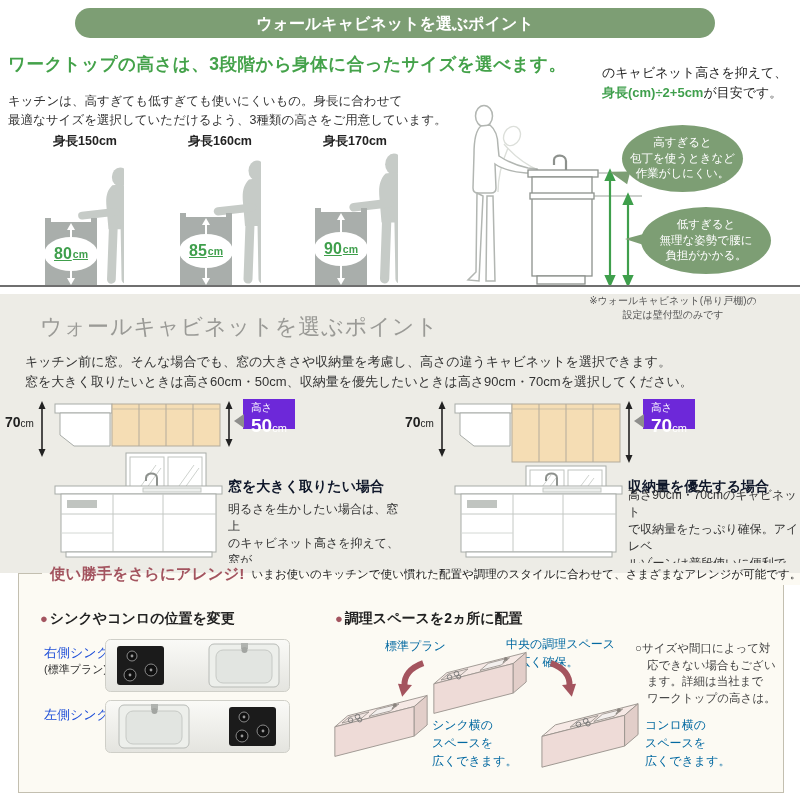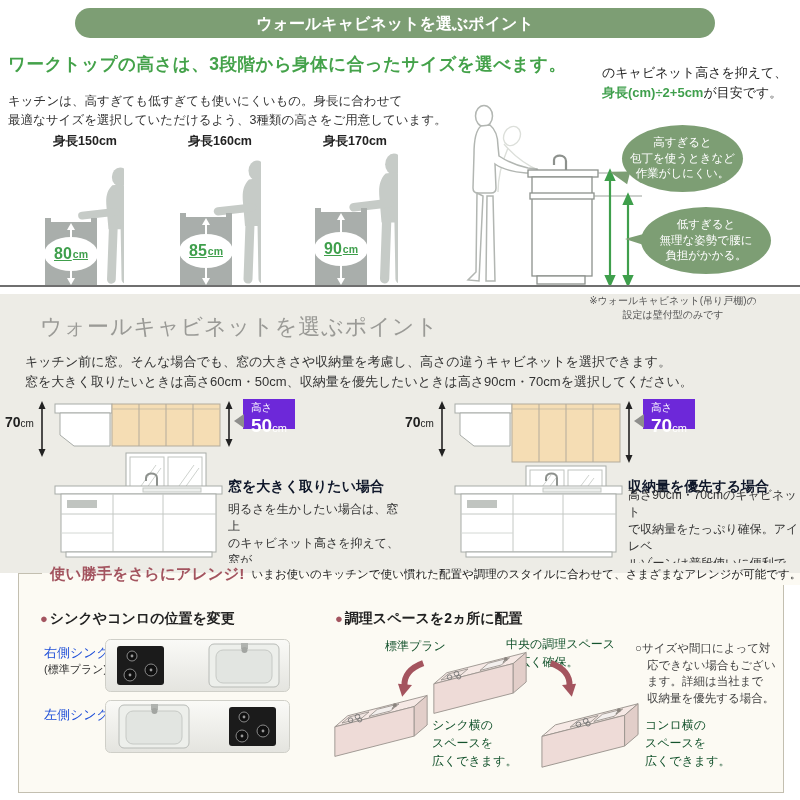--- a/index.html
+++ b/index.html
@@ -55,21 +55,21 @@
   
   .box3{left:18px;top:573px;width:766px;height:220px;background:#fcfaf3;border:1px solid #c3bfb0;box-sizing:border-box;}
   .legend{left:42px;top:563px;height:22px;padding:0 8px;display:flex;align-items:center;gap:7px;
           background:linear-gradient(to bottom,#edece6 0,#edece6 10px,#fcfaf3 10px);}
   .legend-title{color:#a3545f;font-weight:bold;font-size:15.5px;white-space:nowrap;}
   .legend-sub{font-size:11.5px;color:#222;white-space:nowrap;}
   .sub-header{font-size:14px;font-weight:bold;color:#222;}
   .sub-header .bullet{color:#a3545f;font-size:13px;margin-right:2px;}
   .opt-label1{font-size:13px;color:#1d4ed8;}
   .opt-label2{font-size:11px;color:#333;}
-  .small-note{font-size:12px;color:#14532d;line-height:18px;}
+  .small-note{font-size:12px;color:#0369a1;line-height:18px;}
   .disclaimer{left:635px;top:640px;width:152px;font-size:11.5px;color:#444;line-height:16.5px;}
   .disclaimer .ind{padding-left:12px;}
   .arrow-flip{transform:scaleX(-1);}
 </style>
 </head>
 <body>
 
 <div class="page">
 
   <svg width="0" height="0" style="position:absolute">
@@ -398,16 +398,16 @@
   <div class="abs small-note" style="left:645px;top:716px;">
     <div>コンロ横の</div>
     <div>スペースを</div>
     <div>広くできます。</div>
   </div>
 
   <div class="abs disclaimer">
     <div>○サイズや間口によって対</div>
     <div class="ind">応できない場合もござい</div>
     <div class="ind">ます。詳細は当社まで</div>
-    <div class="ind">収納量を優先する場合。</div>
+    <div class="ind">ワークトップの高さは。</div>
   </div>
 
 </div>
 
 </body></html>

